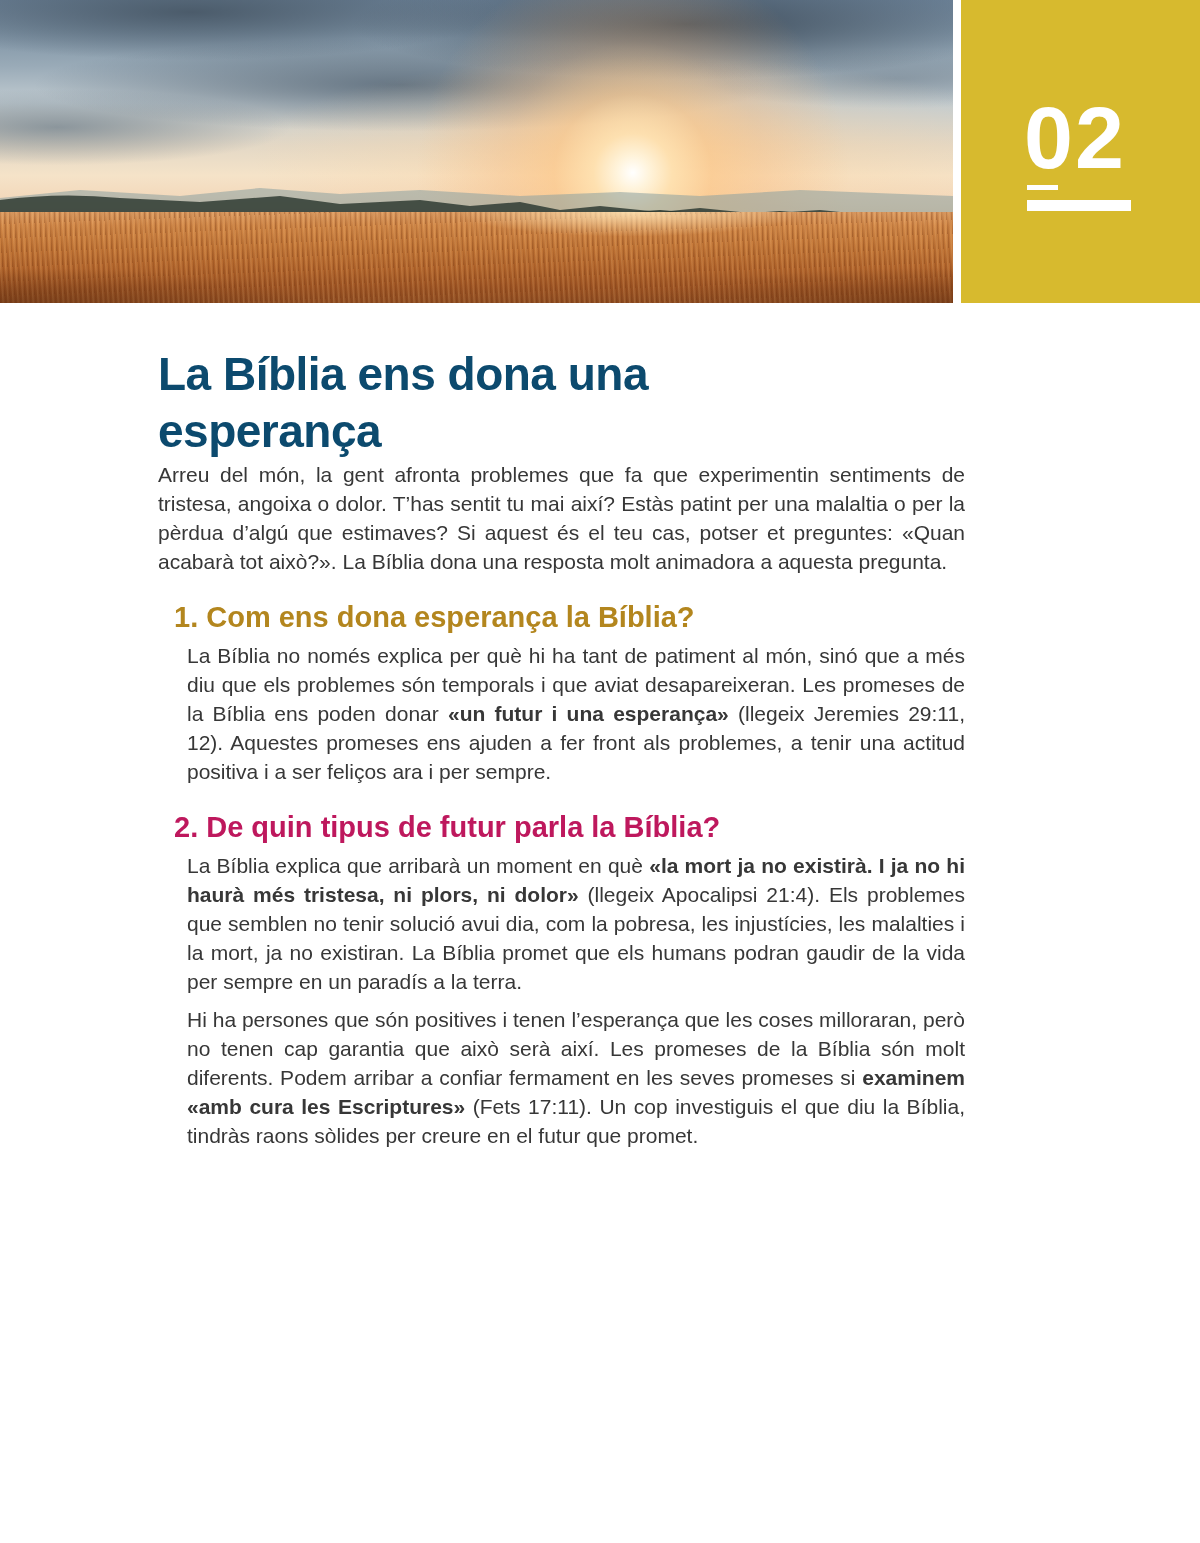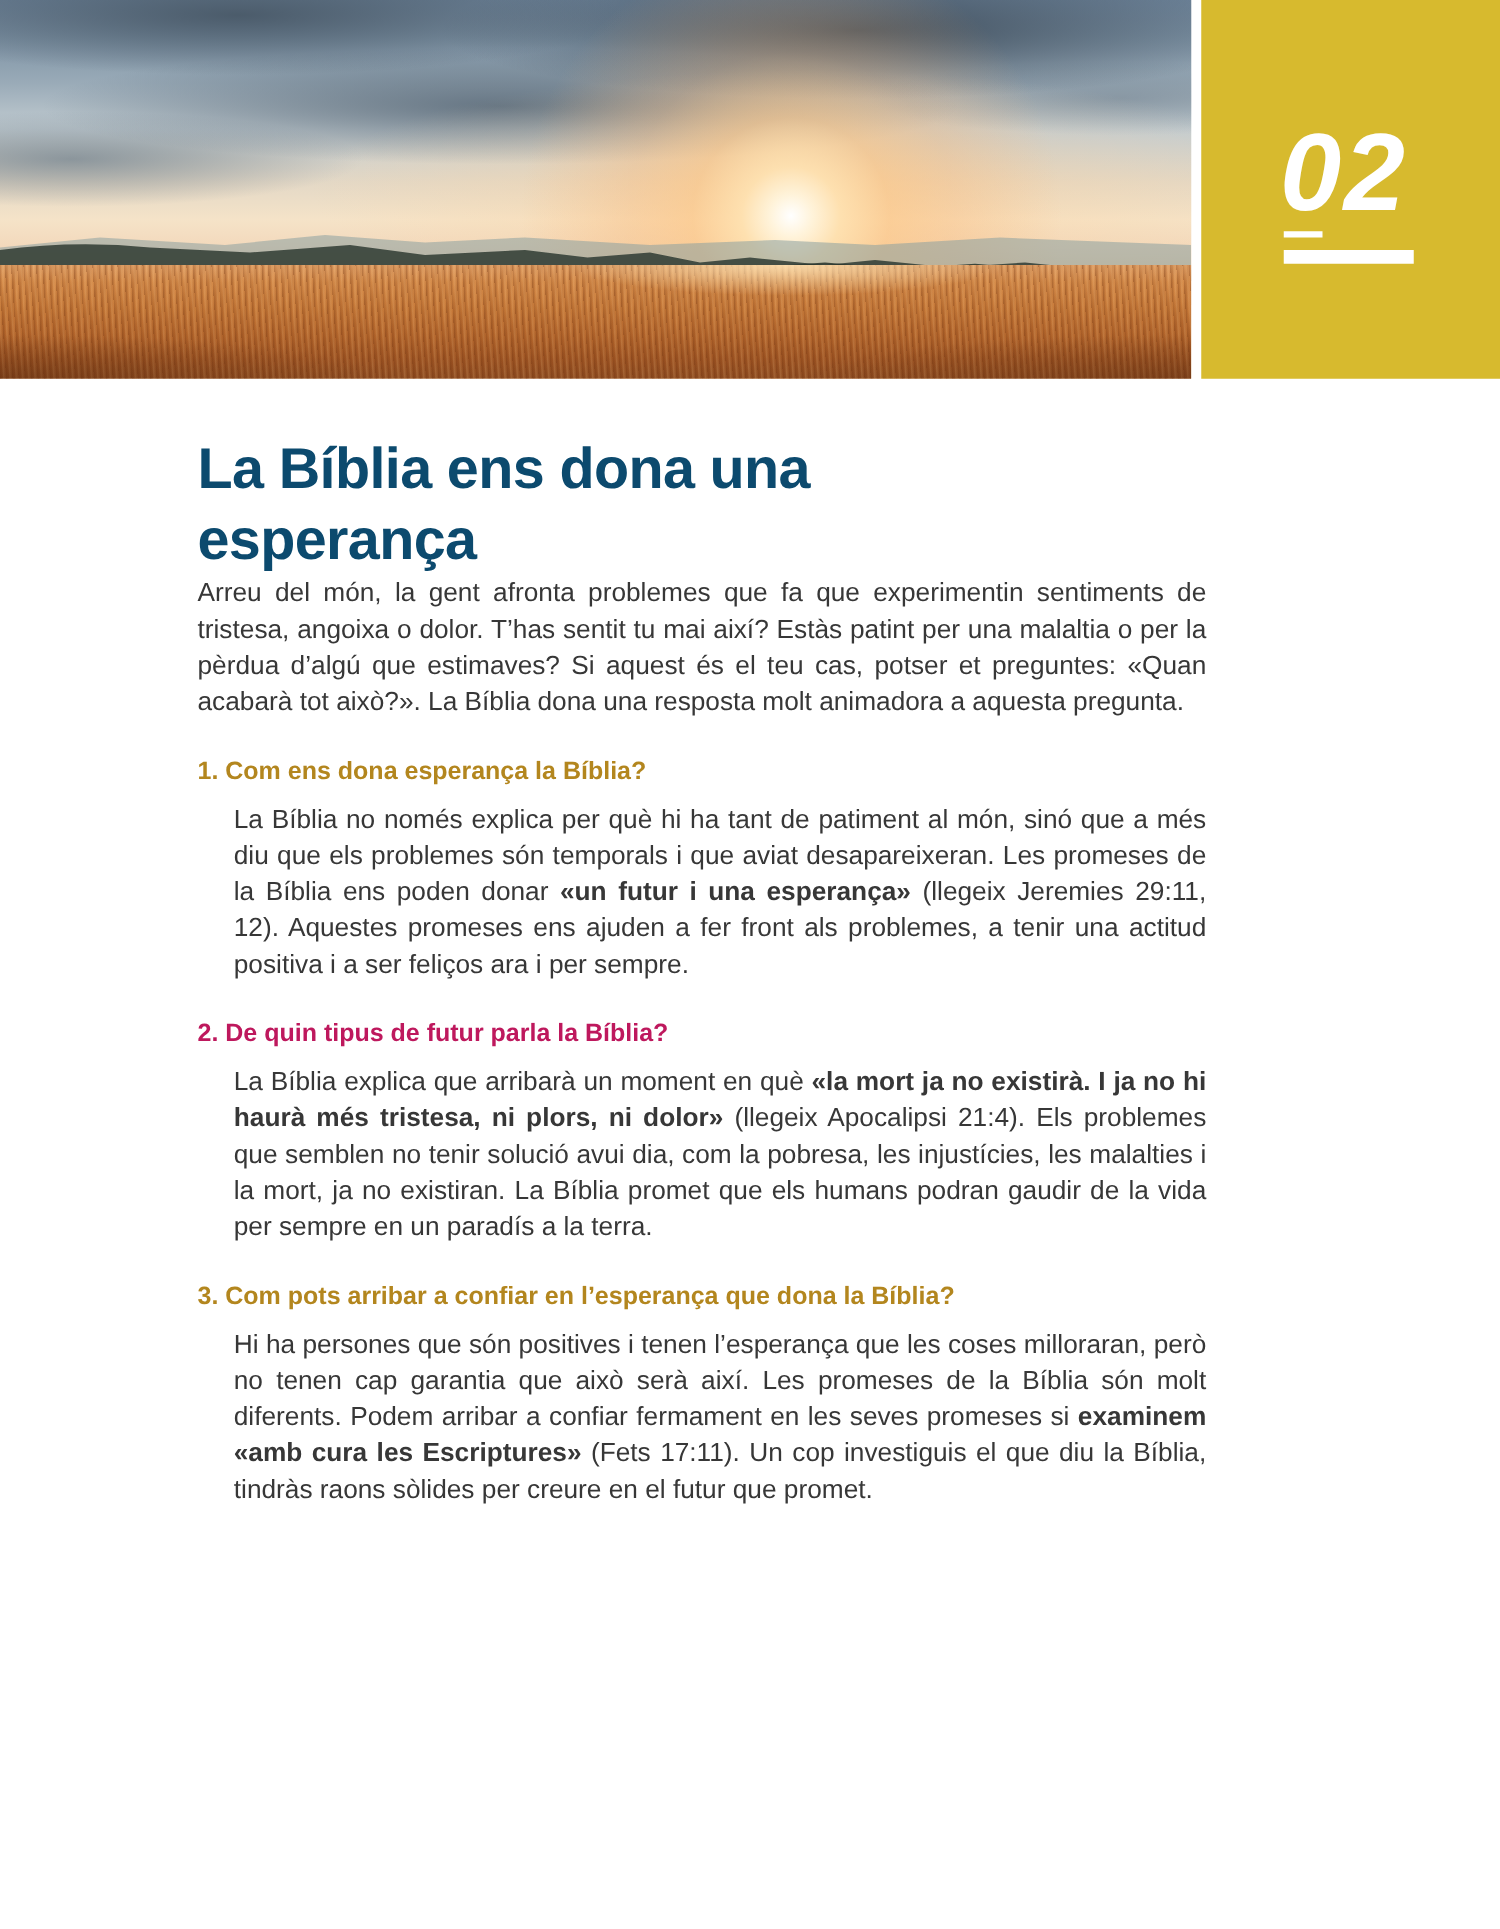--- a/index.html
+++ b/index.html
@@ -35,40 +35,39 @@
       repeating-linear-gradient(94deg, rgba(140,70,25,0.25) 0px, rgba(140,70,25,0) 3px, rgba(140,70,25,0.25) 6px),
       linear-gradient(180deg, #e2a167 0%, #d68c4a 15%, #c77a39 38%, #b4662c 62%, #9e5423 82%, #8b4a20 100%);
   }
 
   
   .badge { position: absolute; left: 961px; top: 0; width: 239px; height: 303px; }
   .badge-num {
     position: absolute; left: 63px; top: 98px;
     font-size: 88px; line-height: 80px; font-weight: 700; color: #ffffff;
     letter-spacing: 2px;
-    font-style: italic;
   }
   .badge-num-underline { position: absolute; left: 66px; top: 185px; width: 31px; height: 5px; background: #ffffff; }
   .badge-bar { position: absolute; left: 66px; top: 200px; width: 104px; height: 11px; background: #ffffff; }
 
   
   .content { position: absolute; left: 0; top: 303px; width: 1200px; padding: 0 235px 0 158px; }
   h1.title {
     margin: 43px 0 0 0; max-width: 520px;
     font-size: 46px; line-height: 57px; font-weight: 700;
     letter-spacing: -0.5px; color: #0c4a6e;
   }
   p.body {
     font-size: 21px; line-height: 29px; color: #373737;
     text-align: justify; margin: 0;
   }
   .intro { margin: 38px 0 0 29px; }
   .section h2 {
-    margin: 26px 0 0 0;
-    font-size: 20px; line-height: 30px; font-weight: 700;
+    margin: 26px 0 0 16px;
+    font-size: 29px; line-height: 30px; font-weight: 700;
   }
   .section p.body { margin: 9px 0 0 29px; }
   .b { font-weight: 700; }
 </style>
 </head>
 <body>
 
 <div class="page">
 
   <div class="hero">
@@ -95,18 +94,17 @@
       <h2 class="gold" style="color: rgb(179, 134, 30);">1. Com ens dona esperança la Bíblia?</h2>
       <p class="body"><span>La Bíblia no només explica per què hi ha tant de patiment al món, sinó que a més diu que els problemes són temporals i que aviat desapareixeran. Les promeses de la Bíblia ens poden donar </span><span class="b">«un futur i una esperança»</span><span> (llegeix Jeremies 29:11, 12). Aquestes promeses ens ajuden a fer front als problemes, a tenir una actitud positiva i a ser feliços ara i per sempre.</span></p>
     </div>
 
     <div class="section">
       <h2 class="gold" style="color: #be185d;">2. De quin tipus de futur parla la Bíblia?</h2>
       <p class="body"><span>La Bíblia explica que arribarà un moment en què </span><span class="b">«la mort ja no existirà. I ja no hi haurà més tristesa, ni plors, ni dolor»</span><span> (llegeix Apocalipsi 21:4). Els problemes que semblen no tenir solució avui dia, com la pobresa, les injustícies, les malalties i la mort, ja no existiran. La Bíblia promet que els humans podran gaudir de la vida per sempre en un paradís a la terra.</span></p>
     </div>
 
     <div class="section">
-      <h2 class="gold" style="color: rgb(179, 134, 30);">3. Com pots arribar a confiar en l’esperança que dona la Bíblia?</h2>
       <p class="body"><span>Hi ha persones que són positives i tenen l’esperança que les coses milloraran, però no tenen cap garantia que això serà així. Les promeses de la Bíblia són molt diferents. Podem arribar a confiar fermament en les seves promeses si </span><span class="b">examinem «amb cura les Escriptures»</span><span> (Fets 17:11). Un cop investiguis el que diu la Bíblia, tindràs raons sòlides per creure en el futur que promet.</span></p>
     </div>
   </div>
 
 </div>
 
 </body></html>

